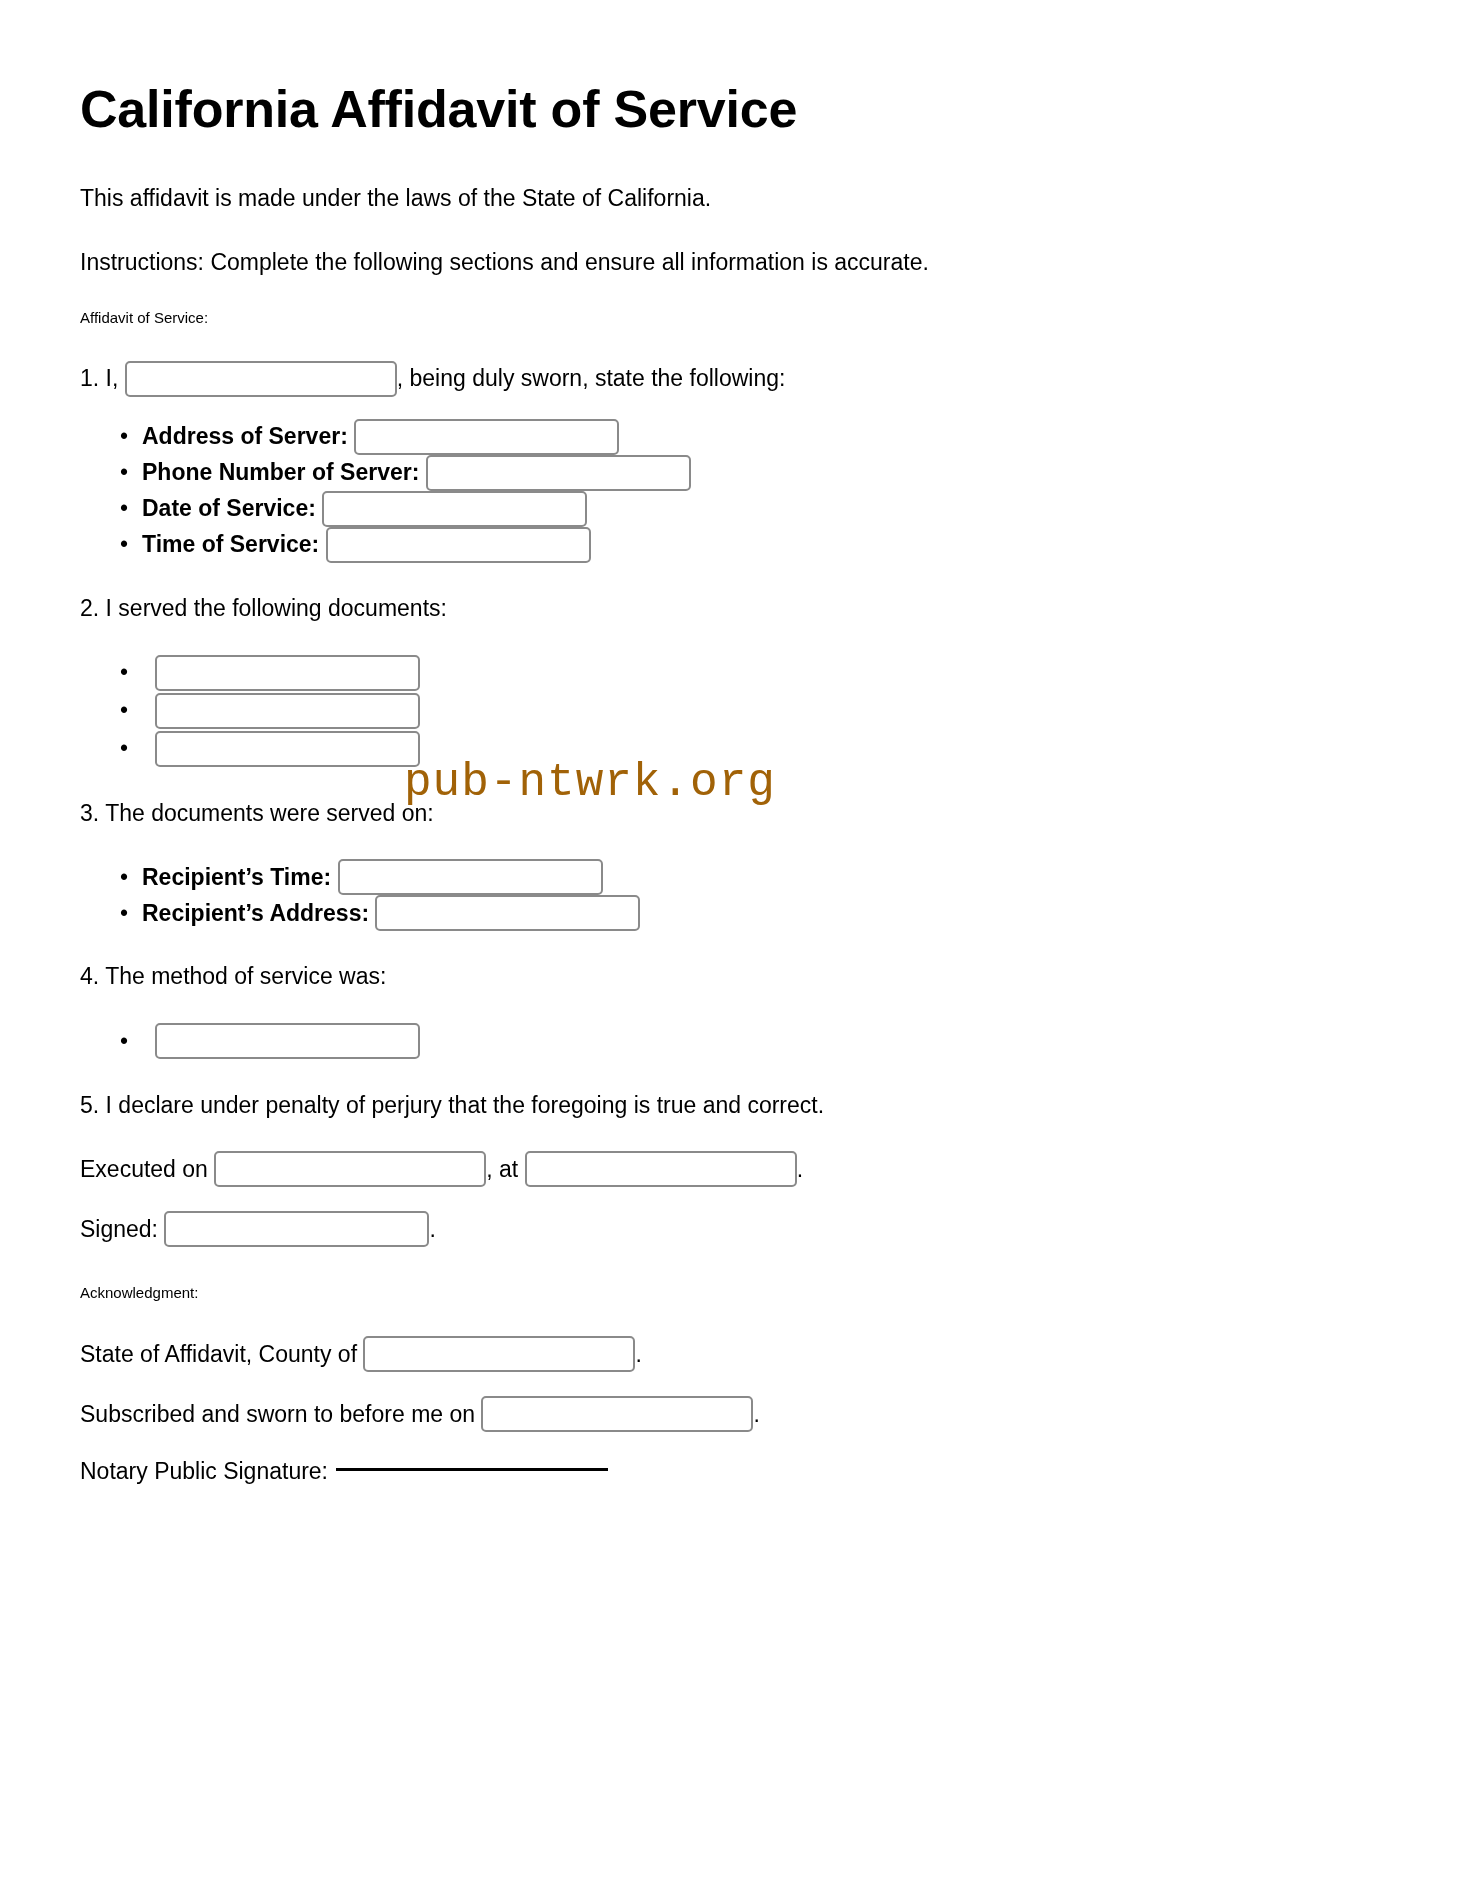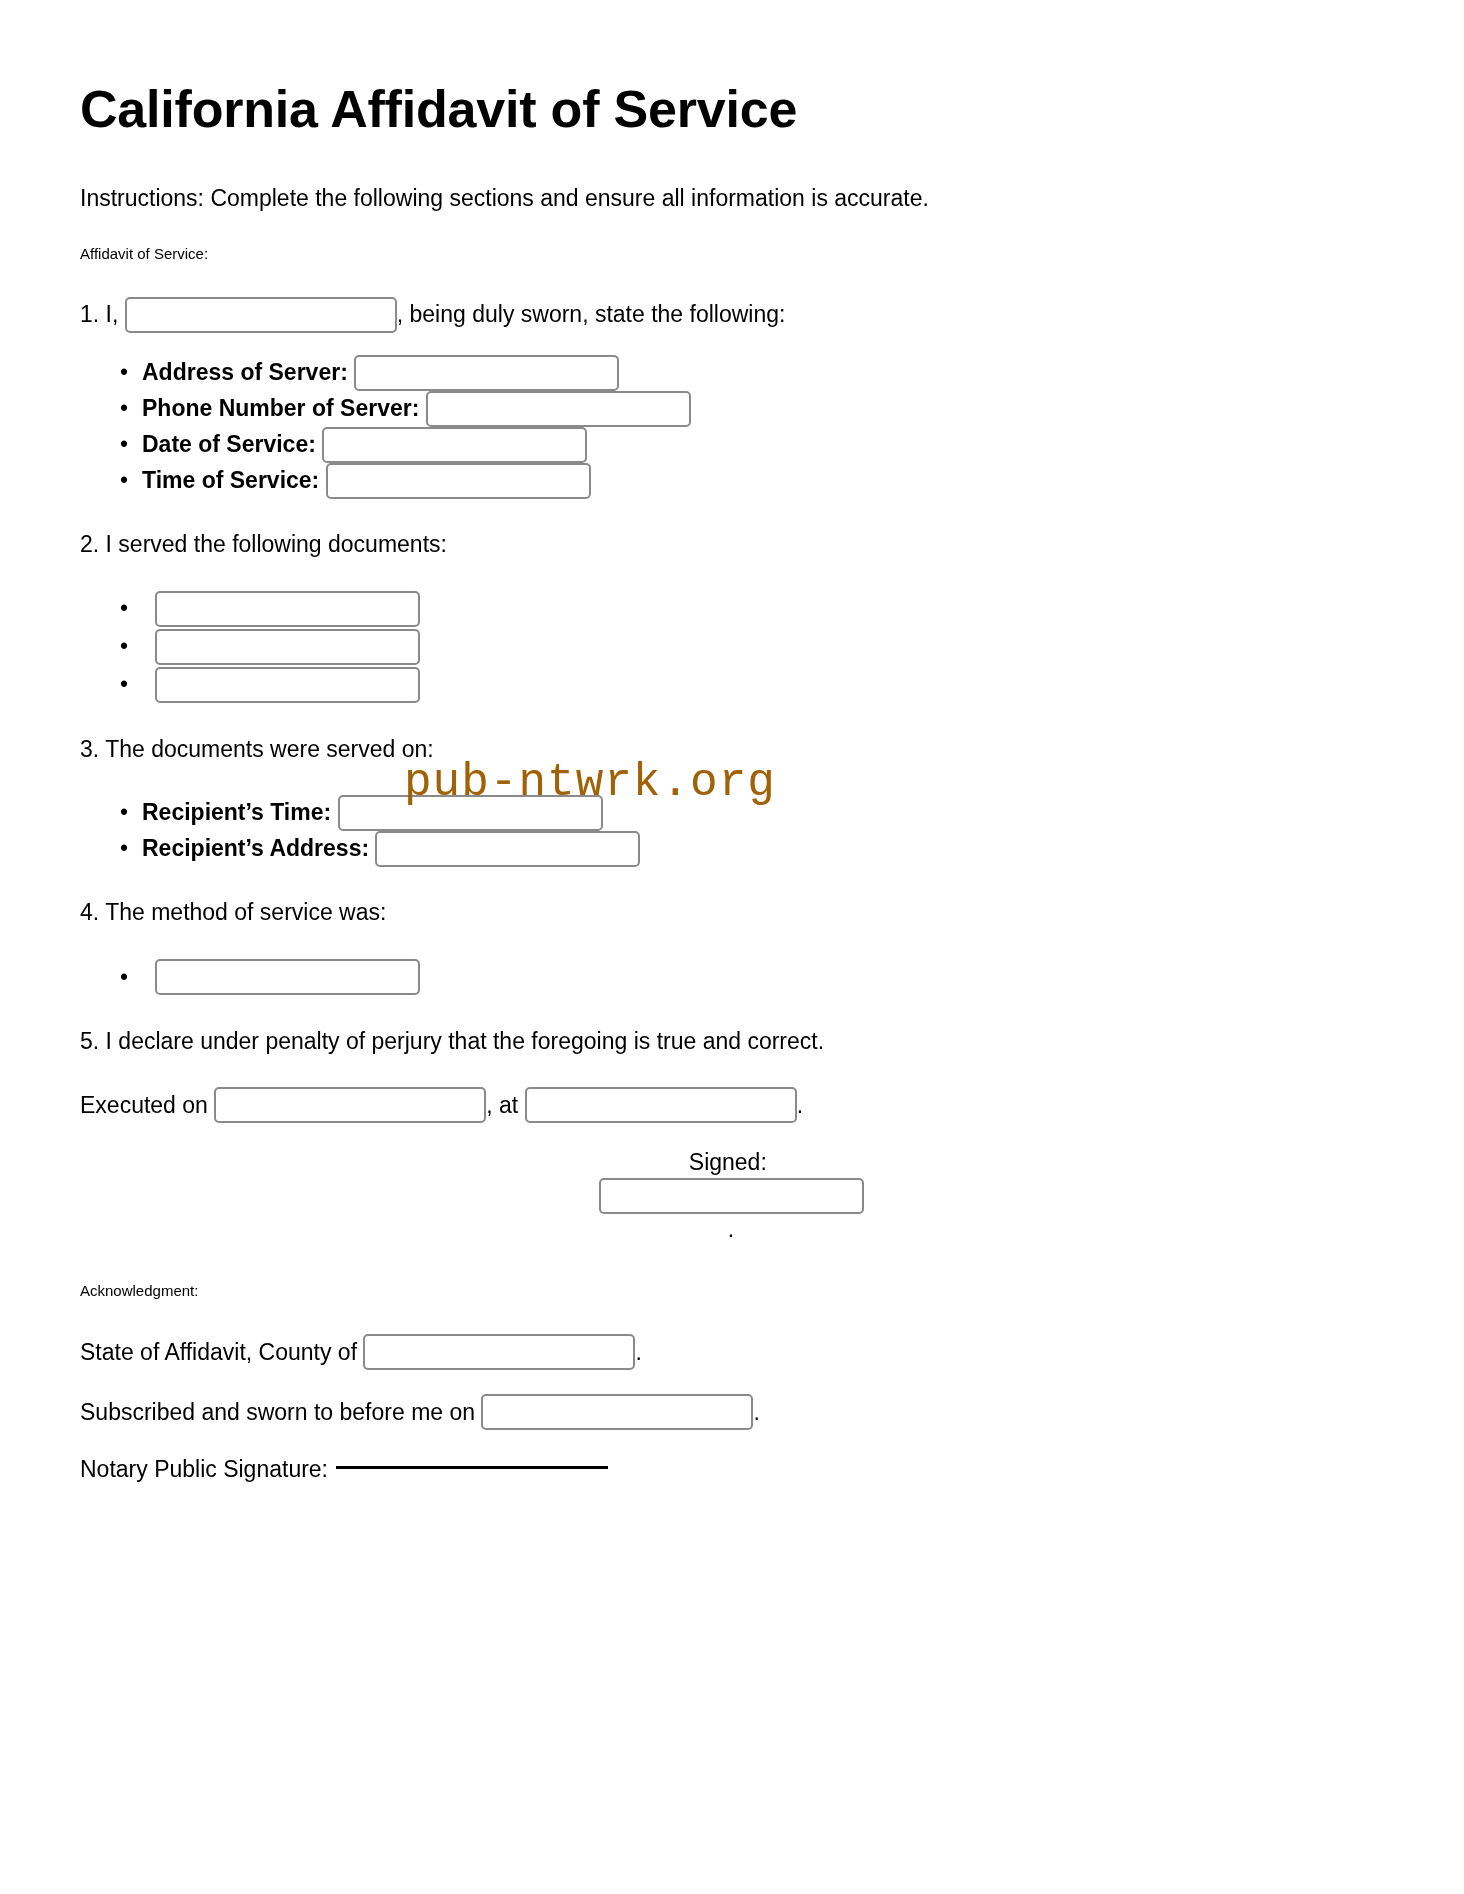--- a/index.html
+++ b/index.html
@@ -166,20 +166,21 @@
 
   .sec3-wrap { position: relative; }
 </style>
 </head>
 <body>
 
 <div class="page">
 
   <h1 class="doc-title">California Affidavit of Service</h1>
 
+  <p class="para">This affidavit is made under the laws of the State of California.</p>
 
   <p class="para tight">Instructions: Complete the following sections and ensure all information is accurate.</p>
 
   <p class="section-head">Affidavit of Service:</p>
 
   <p class="numbered">
     <span class="txt">1. I,</span>
     <span>&nbsp;</span>
     <input class="fld w-name" type="text" value="" style="">
     <span class="txt">, being duly sworn, state the following:</span>
@@ -260,21 +261,21 @@
   <p class="para tight">5. I declare under penalty of perjury that the foregoing is true and correct.</p>
 
   <p class="inline-row">
     <span class="txt">Executed on </span>
     <input class="fld w-exec" type="text" value="" style="">
     <span class="txt">, at </span>
     <input class="fld w-at" type="text" value="" style="">
     <span class="txt">.</span>
   </p>
 
-  <p class="inline-row" style="margin-bottom:36px;flex-direction:column;">
+  <p class="inline-row" style="margin-bottom:36px;">
     <span class="txt">Signed: </span>
     <input class="fld w-signed" type="text" value="" style="">
     <span class="txt">.</span>
   </p>
 
   <p class="section-head">Acknowledgment:</p>
 
   <p class="inline-row">
     <span class="txt">State of Affidavit, County of </span>
     <input class="fld w-county" type="text" value="" style="">

